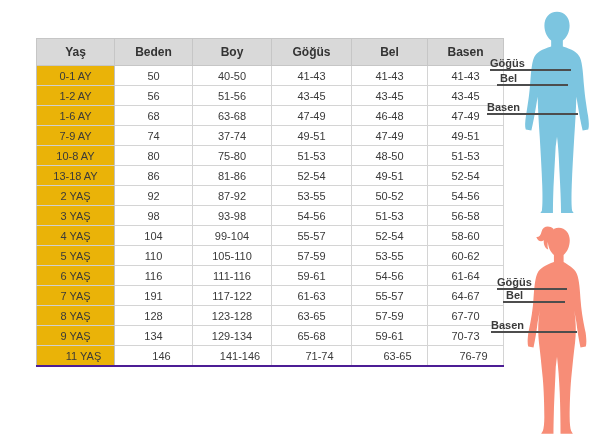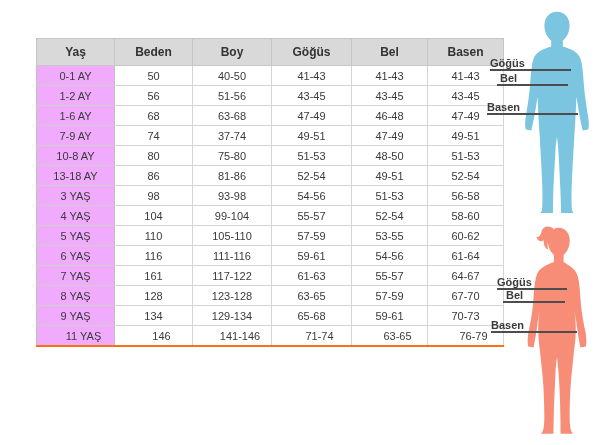--- a/index.html
+++ b/index.html
@@ -13,22 +13,22 @@
     font-family:"Liberation Sans",sans-serif;font-size:11px;color:#333;margin-left:14px;
   }
   .size-chart th{
     height:26px;background:#d9d9d9;font-size:12px;font-weight:bold;
     border:1px solid #c6c6c6;text-align:center;padding:0;
   }
   .size-chart td{
     height:19px;background:#ffffff;border:1px solid #d4d4d4;
     text-align:center;padding:0;color:#3a3a3a;
   }
-  .size-chart td.row-label{background:#f0abfc;border-color:#cfcfcf #c0c0c0;}
-  .size-chart tr:last-child td{border-bottom:2px solid #f97316;padding-left:16px;}
+  .size-chart td.row-label{background:#eab308;border-color:#cfcfcf #c0c0c0;}
+  .size-chart tr:last-child td{border-bottom:2px solid #4c1d95;padding-left:16px;}
 
   
   .measure-label{
     position:absolute;font-size:11px;font-weight:bold;color:#3a3a3a;
     line-height:12px;white-space:nowrap;
   }
   .measure-line{position:absolute;height:2px;background:#4d4d4d;}
   svg.figure{position:absolute;}
 </style>
 </head>
@@ -98,20 +98,28 @@
         </tr>
         <tr>
           <td class="row-label">13-18 AY</td>
           <td>86</td>
           <td>81-86</td>
           <td>52-54</td>
           <td>49-51</td>
           <td>52-54</td>
         </tr>
         <tr>
+          <td class="row-label">2 YAŞ</td>
+          <td>92</td>
+          <td>87-92</td>
+          <td>53-55</td>
+          <td>50-52</td>
+          <td>54-56</td>
+        </tr>
+        <tr>
           <td class="row-label">3 YAŞ</td>
           <td>98</td>
           <td>93-98</td>
           <td>54-56</td>
           <td>51-53</td>
           <td>56-58</td>
         </tr>
         <tr>
           <td class="row-label">4 YAŞ</td>
           <td>104</td>
@@ -131,21 +139,21 @@
         <tr>
           <td class="row-label">6 YAŞ</td>
           <td>116</td>
           <td>111-116</td>
           <td>59-61</td>
           <td>54-56</td>
           <td>61-64</td>
         </tr>
         <tr>
           <td class="row-label">7 YAŞ</td>
-          <td>161</td>
+          <td>191</td>
           <td>117-122</td>
           <td>61-63</td>
           <td>55-57</td>
           <td>64-67</td>
         </tr>
         <tr>
           <td class="row-label">8 YAŞ</td>
           <td>128</td>
           <td>123-128</td>
           <td>63-65</td>

